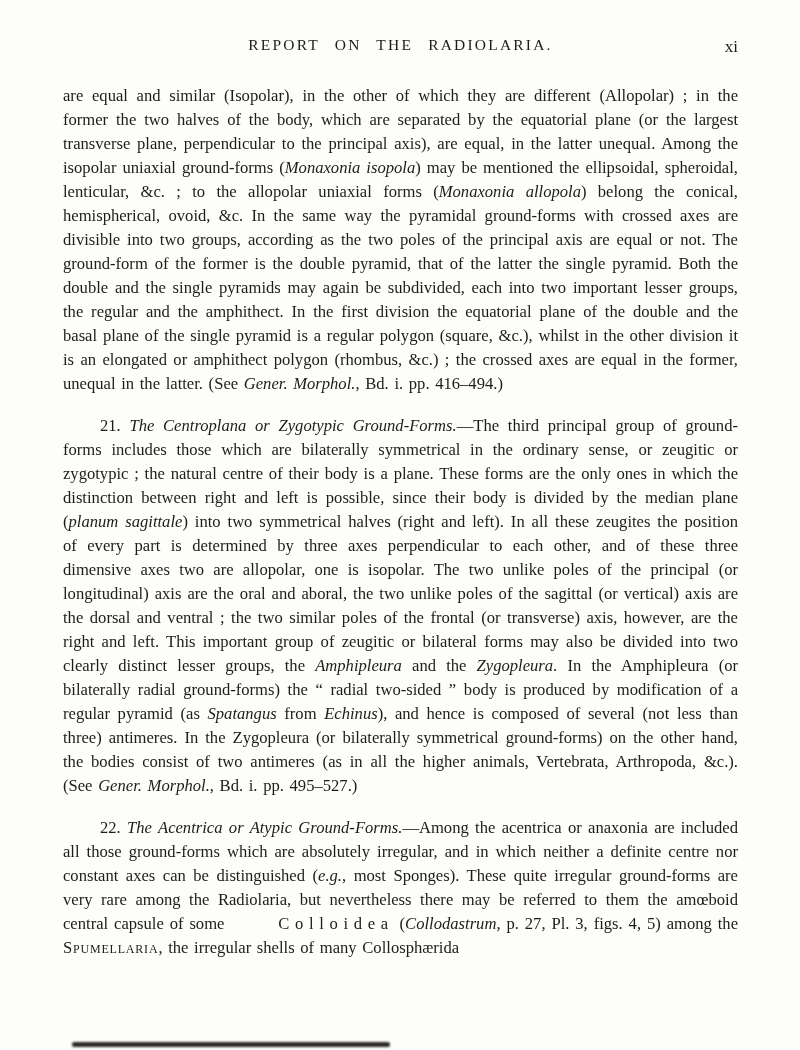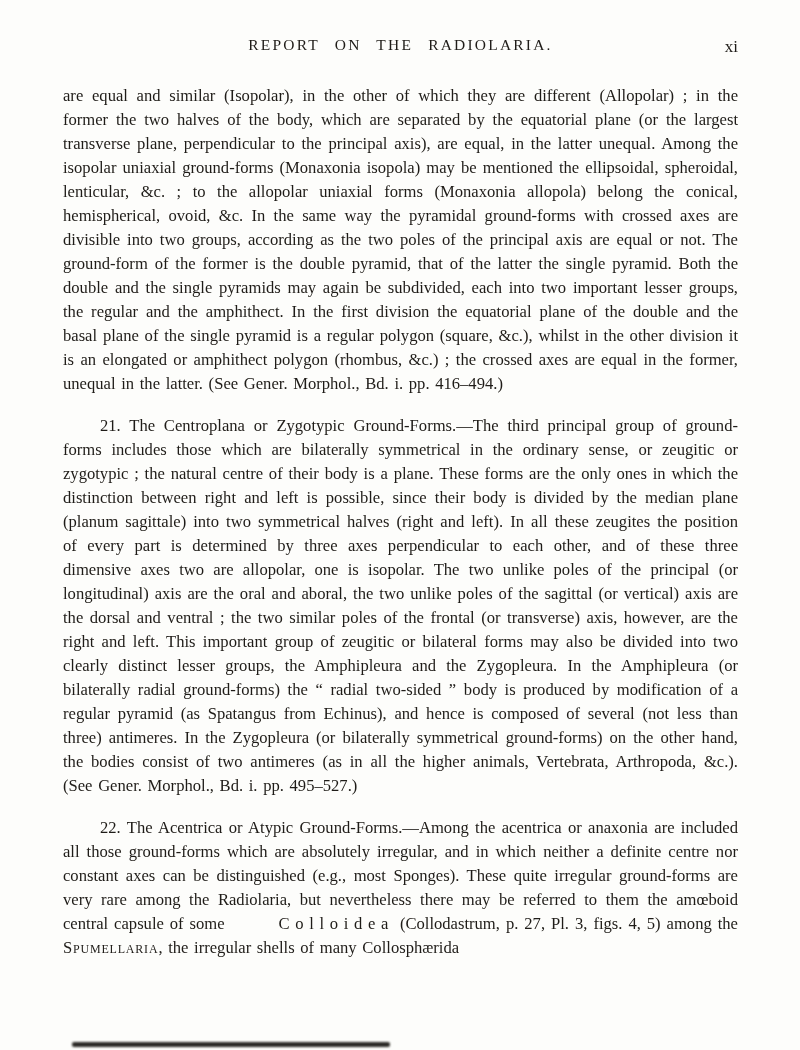--- a/index.html
+++ b/index.html
@@ -40,21 +40,21 @@
     margin: 0;
     text-align: justify;
     font-size: 16.6px;
     line-height: 24px;
     word-spacing: 1.5px;
   }
   .body-text p.indent {
     text-indent: 37px;
     margin-top: 18px;
   }
-  .run-italic { }
+  .run-italic { font-style: italic; }
   .run-smallcaps { font-variant: small-caps; letter-spacing: 0.8px; }
   .run-spaced { letter-spacing: 0.34em; margin-left: 48px; }
   .scan-artifact {
     position: absolute;
     left: 72px;
     bottom: 3px;
     width: 318px;
     height: 5px;
     background: #15130f;
     border-radius: 2px;

